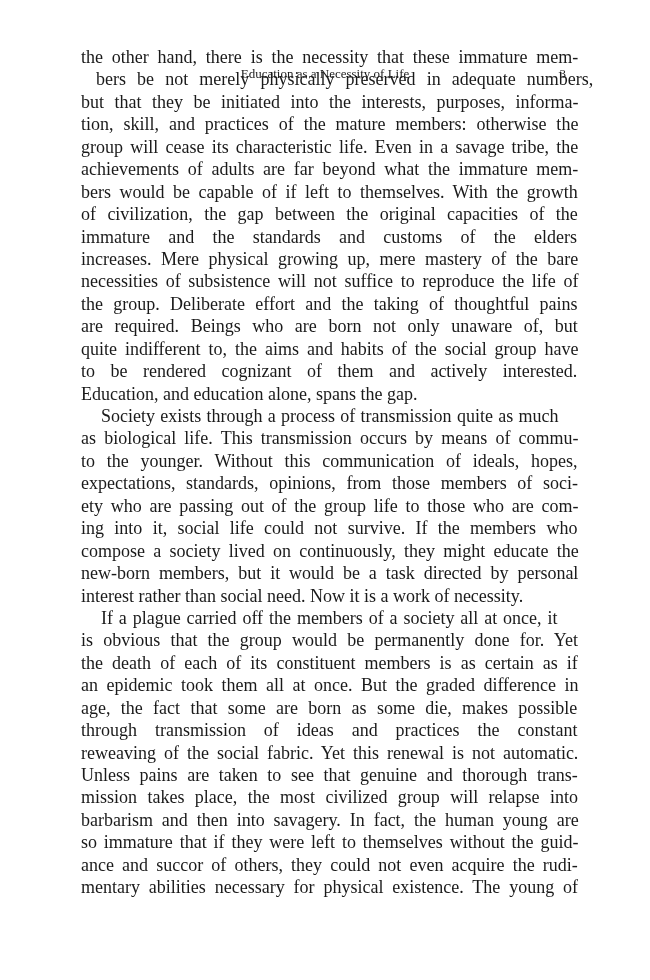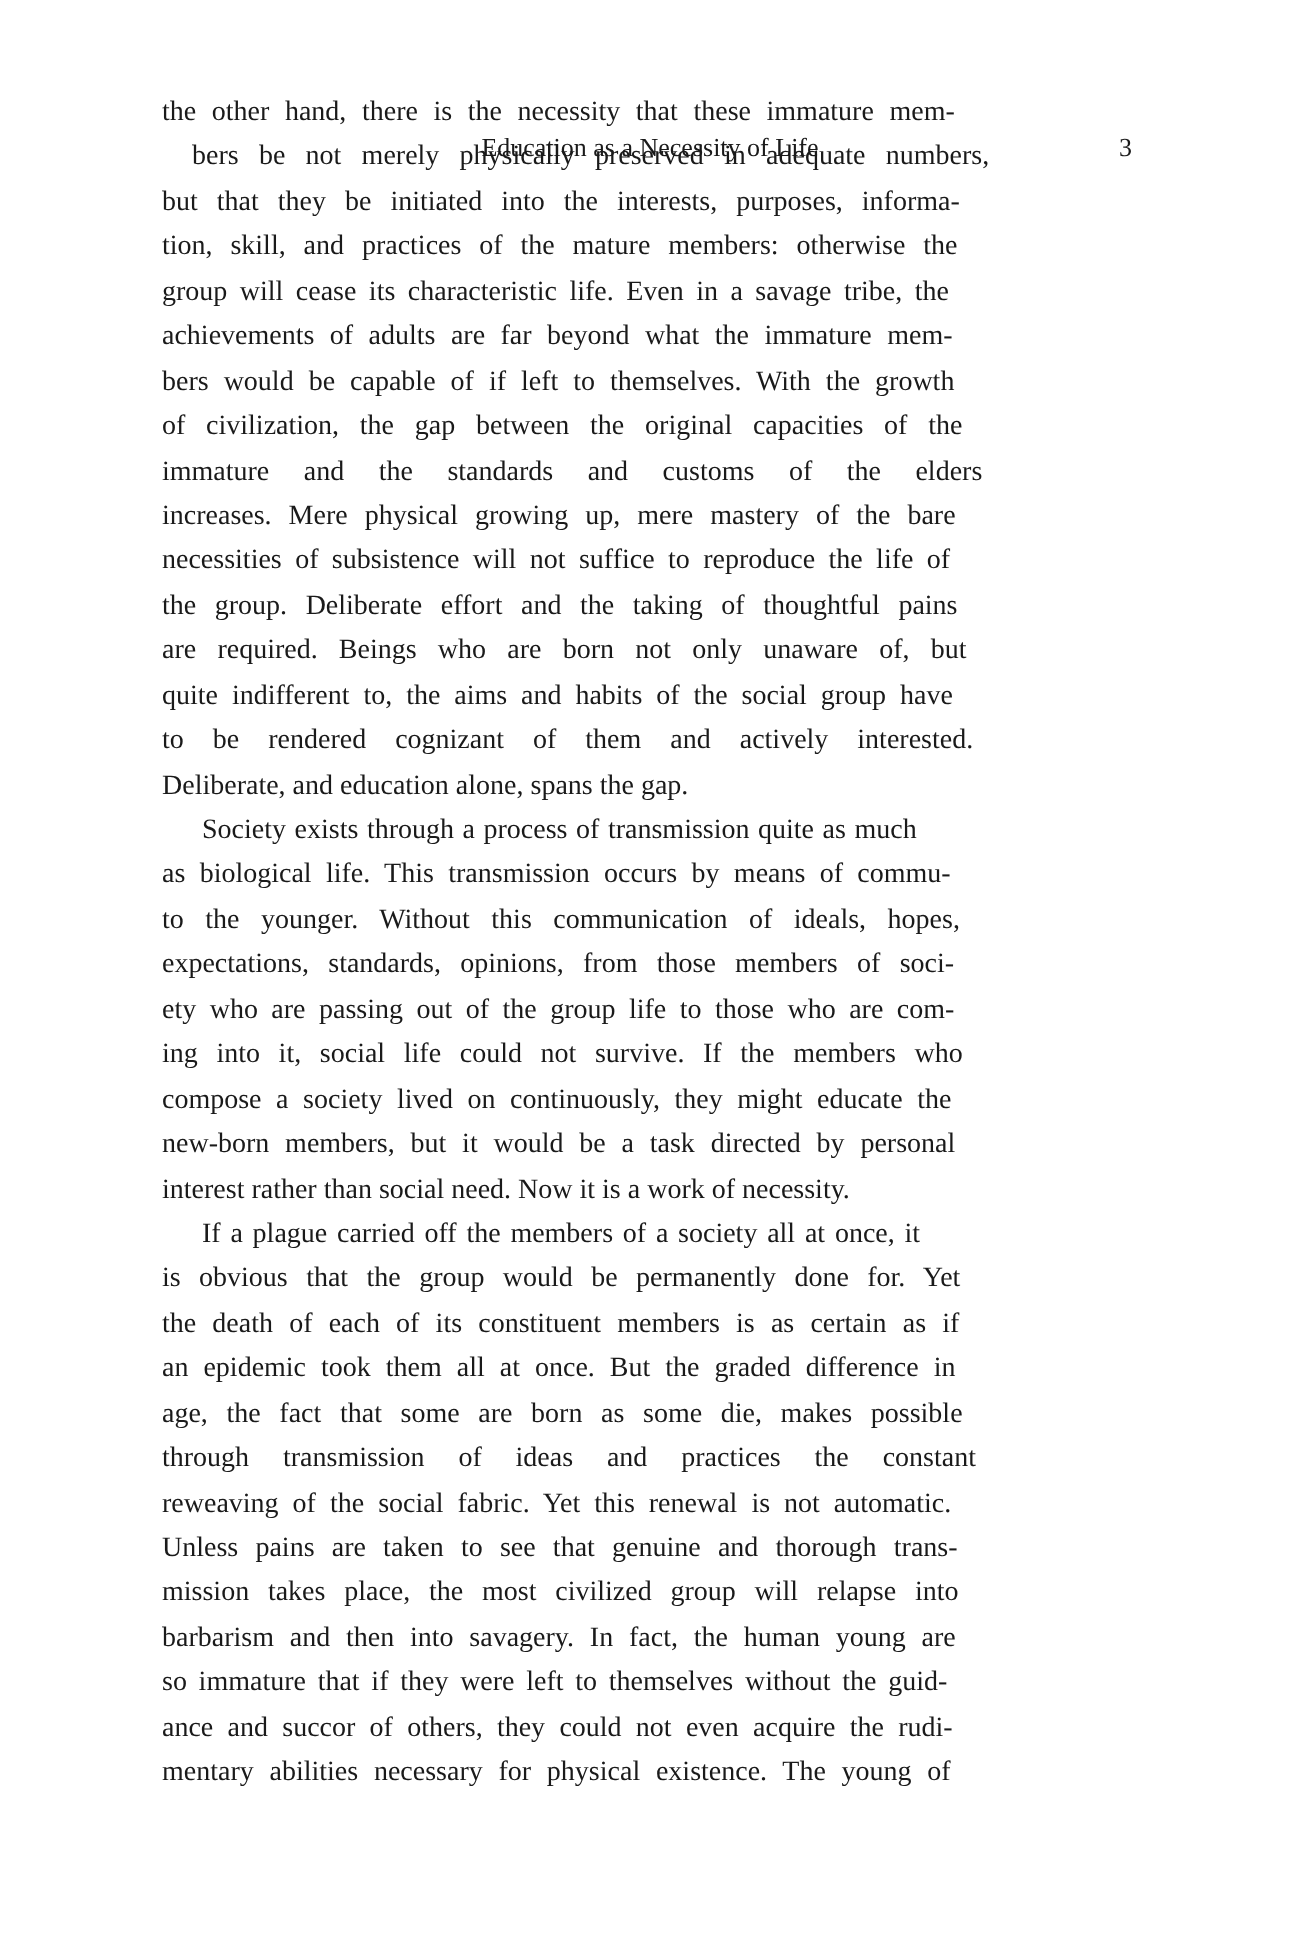--- a/index.html
+++ b/index.html
@@ -1,21 +1,21 @@
 <!DOCTYPE html>
 <html><head>
 <meta charset="utf-8">
 <style>
   html, body { margin: 0; padding: 0; background: #ffffff; }
   body { width: 650px; height: 980px; position: relative; overflow: hidden; }
   .page { position: absolute; left: 0; top: 0; width: 650px; height: 980px; background: #fff; color: #1a1a1a; font-family: "Liberation Serif", "DejaVu Serif", serif; }
   .running-head { position: absolute; top: 16px; left: 0; width: 650px; height: 24px; font-size: 13px; margin-top: 48px; }
   .running-title { position: absolute; left: 0; width: 650px; text-align: center; top: 2px; }
   .page-number { position: absolute; right: 84px; top: 2px; }
-  .body-text { position: absolute; left: 81px; top: 46px; width: 487px; font-size: 14px; line-height: 22.45px; }
+  .body-text { position: absolute; left: 81px; top: 46px; width: 487px; font-size: 18px; line-height: 22.45px; }
   .line { display: block; height: 22.45px; white-space: nowrap; text-align: justify; text-align-last: justify; }
   .line.last { text-align-last: left; }
   .line.indent { text-indent: 20px; }
 </style>
 </head>
 <body>
 
 <div class="page">
   <div class="running-head">
     <span class="running-title">Education as a Necessity of Life</span>
@@ -31,21 +31,21 @@
         <span class="line" style="white-space: nowrap; display: block; text-align: left; text-align-last: left; word-spacing: 4.22222px;">achievements of adults are far beyond what the immature mem-</span>
         <span class="line" style="white-space: nowrap; display: block; text-align: right; text-align-last: left; word-spacing: 4px;">bers would be capable of if left to themselves. With the growth</span>
         <span class="line" style="white-space: nowrap; display: block; text-align: left; text-align-last: left; word-spacing: 6.88889px;">of civilization, the gap between the original capacities of the</span>
         <span class="line" style="white-space: nowrap; display: block; text-align: left; text-align-last: left; word-spacing: 13.75px; font-family: Liberation Serif, serif;">immature and the standards and customs of the elders</span>
         <span class="line" style="white-space: nowrap; display: block; text-align: left; text-align-last: left; word-spacing: 5px;">increases. Mere physical growing up, mere mastery of the bare</span>
         <span class="line" style="white-space: nowrap; display: block; text-align: left; text-align-last: left; word-spacing: 3.2px;">necessities of subsistence will not suffice to reproduce the life of</span>
         <span class="line" style="white-space: nowrap; display: block; text-align: left; text-align-last: left; word-spacing: 5.77778px;">the group. Deliberate effort and the taking of thoughtful pains</span>
         <span class="line" style="white-space: nowrap; display: block; text-align: left; text-align-last: left; word-spacing: 7.1px;">are required. Beings who are born not only unaware of, but</span>
         <span class="line" style="white-space: nowrap; display: block; text-align: left; text-align-last: left; word-spacing: 3.45455px;">quite indifferent to, the aims and habits of the social group have</span>
         <span class="line" style="white-space: nowrap; display: block; text-align: left; text-align-last: left; word-spacing: 11px;">to be rendered cognizant of them and actively interested.</span>
-        <span class="line last">Deliberate, and education alone, spans the gap.</span>
+        <span class="line last">Education, and education alone, spans the gap.</span>
       </div>
       <div>
         <span class="line indent" style="white-space: nowrap; display: block; text-align: left; text-align-last: left; word-spacing: 0.777778px;">Society exists through a process of transmission quite as much</span>
         <span class="line" style="white-space: nowrap; display: block; text-align: left; text-align-last: left; word-spacing: 3.66667px;">as biological life. This transmission occurs by means of commu-</span>
         <span class="line" style="white-space: nowrap; display: block; text-align: left; text-align-last: left; word-spacing: 7.25px;">to the younger. Without this communication of ideals, hopes,</span>
         <span class="line" style="white-space: nowrap; display: block; text-align: left; text-align-last: left; word-spacing: 6.14286px;">expectations, standards, opinions, from those members of soci-</span>
         <span class="line" style="white-space: nowrap; display: block; text-align: left; text-align-last: left; word-spacing: 3.23077px;">ety who are passing out of the group life to those who are com-</span>
         <span class="line" style="white-space: nowrap; display: block; text-align: left; text-align-last: left; word-spacing: 5.81818px;">ing into it, social life could not survive. If the members who</span>
         <span class="line" style="white-space: nowrap; display: block; text-align: left; text-align-last: left; word-spacing: 3.77778px;">compose a society lived on continuously, they might educate the</span>
         <span class="line" style="white-space: nowrap; display: block; text-align: left; text-align-last: left; word-spacing: 4.4px;">new-born members, but it would be a task directed by personal</span>

